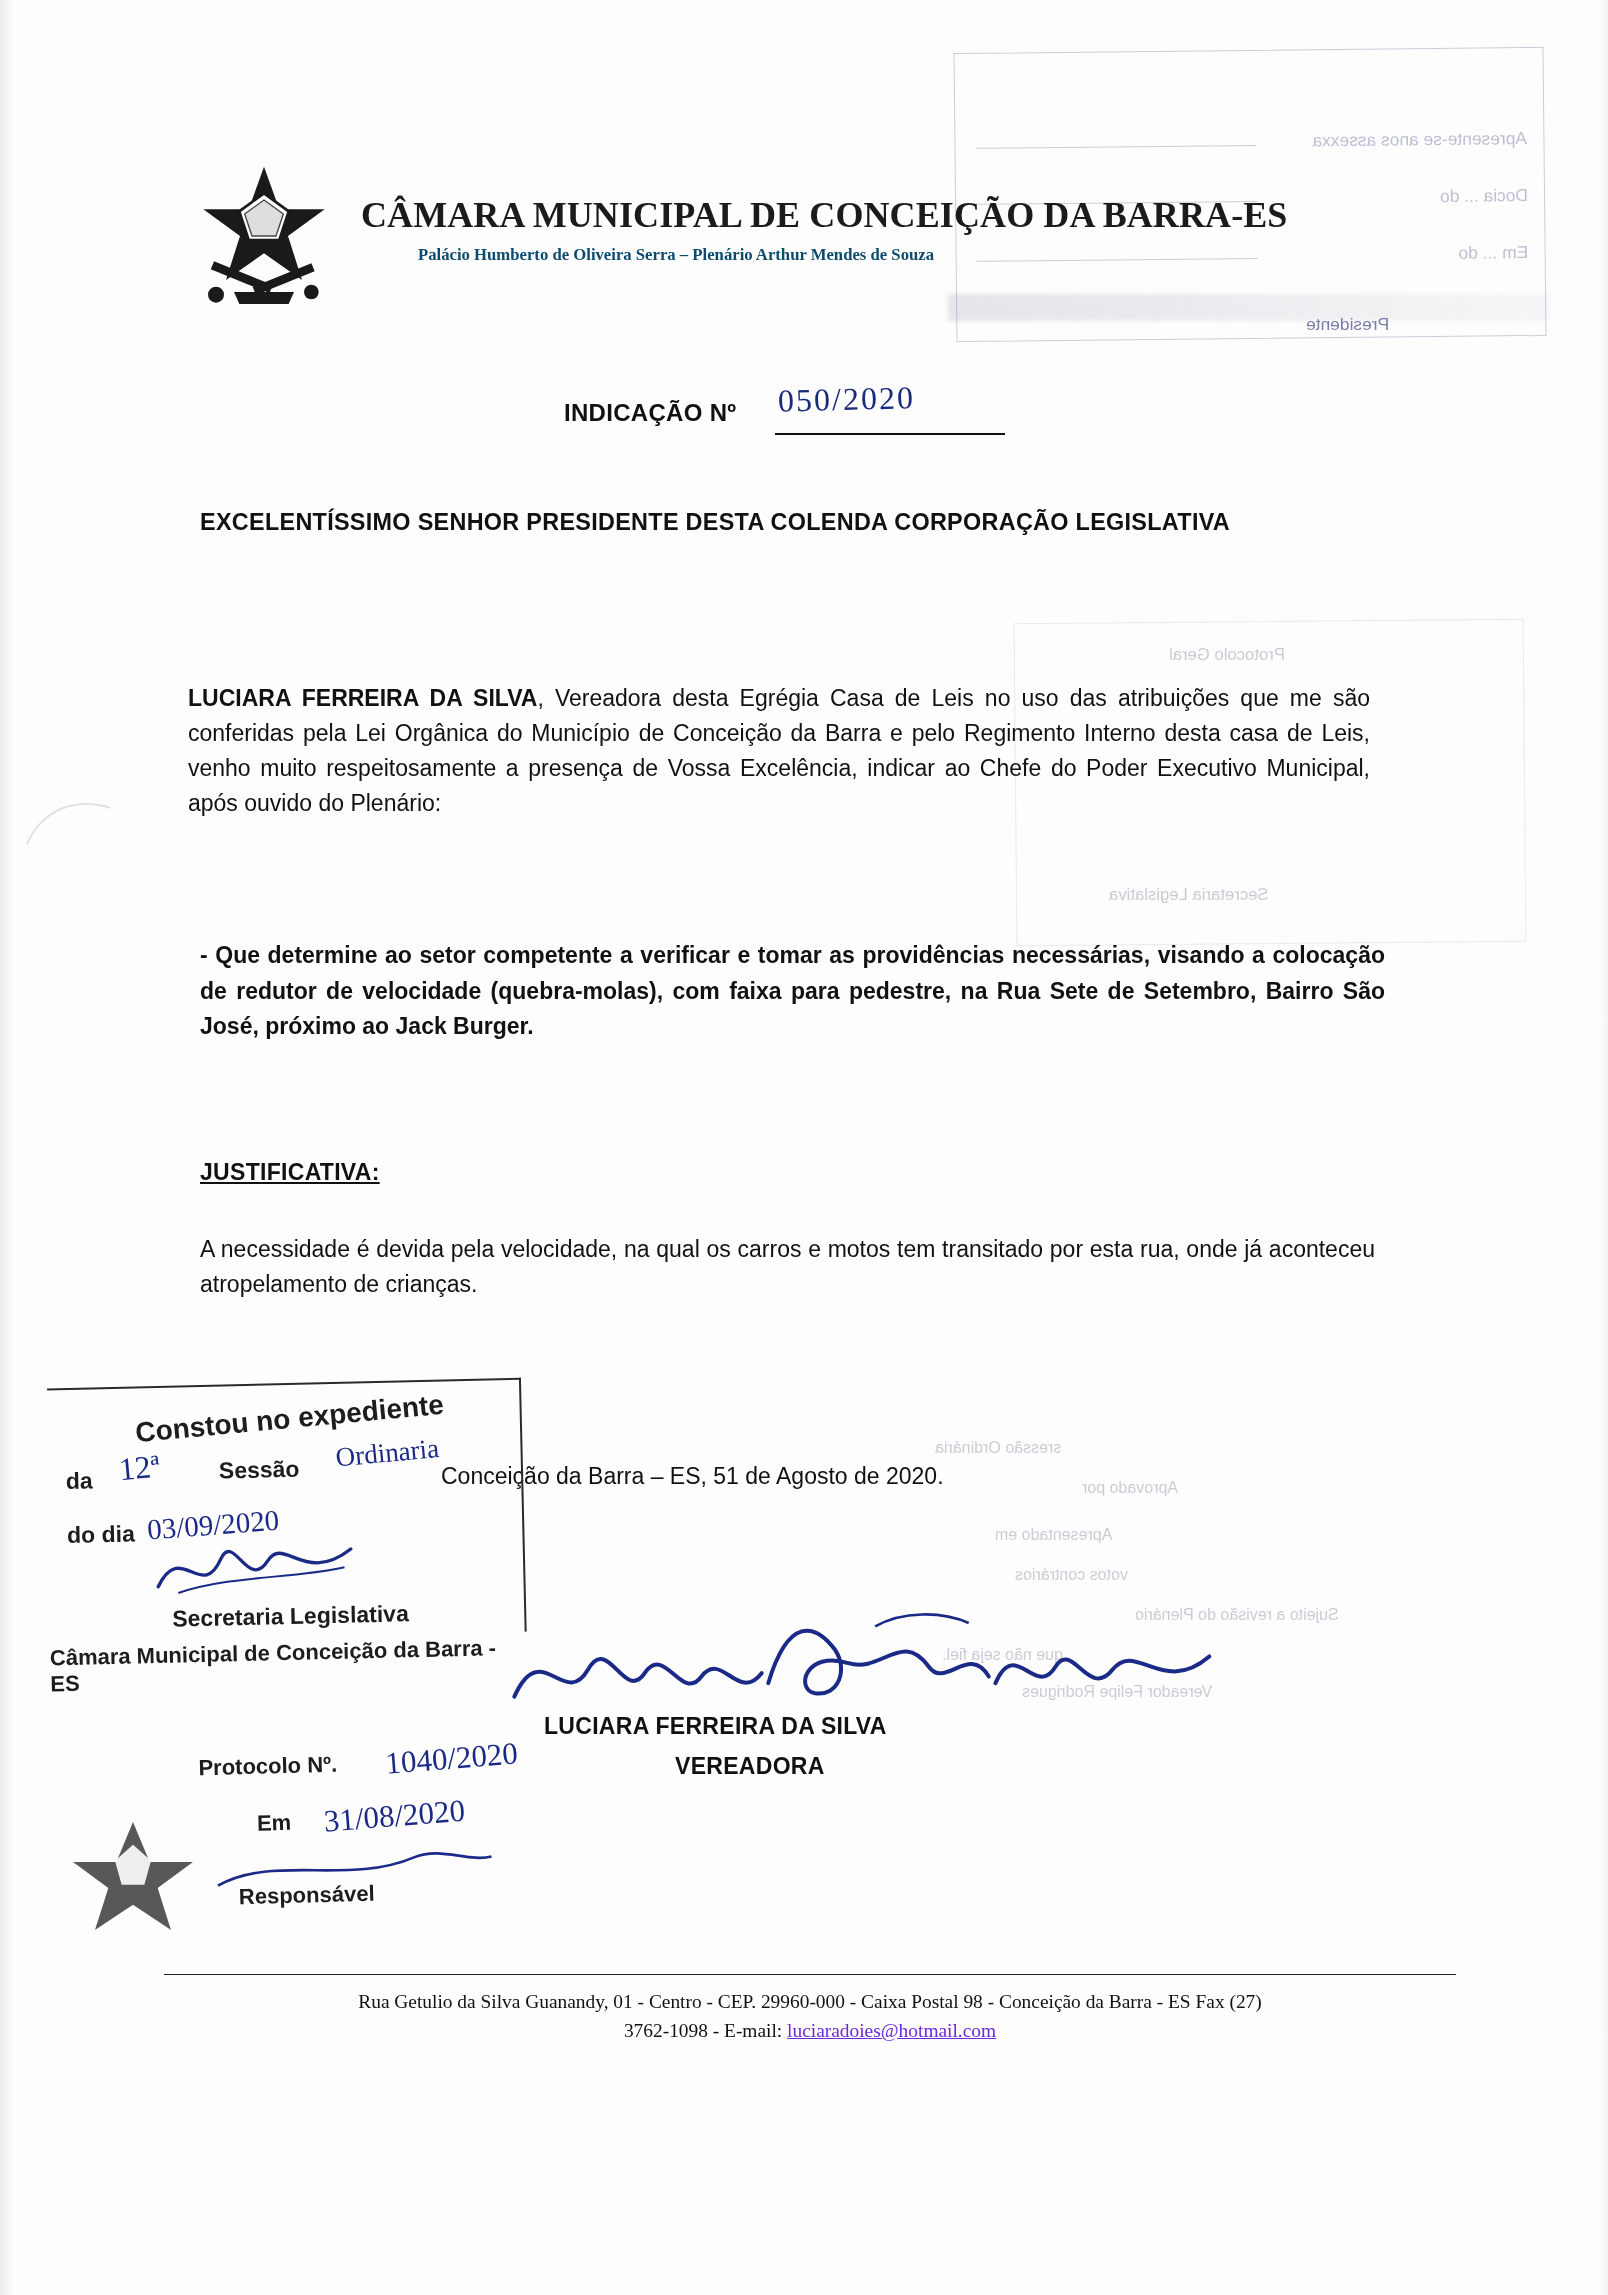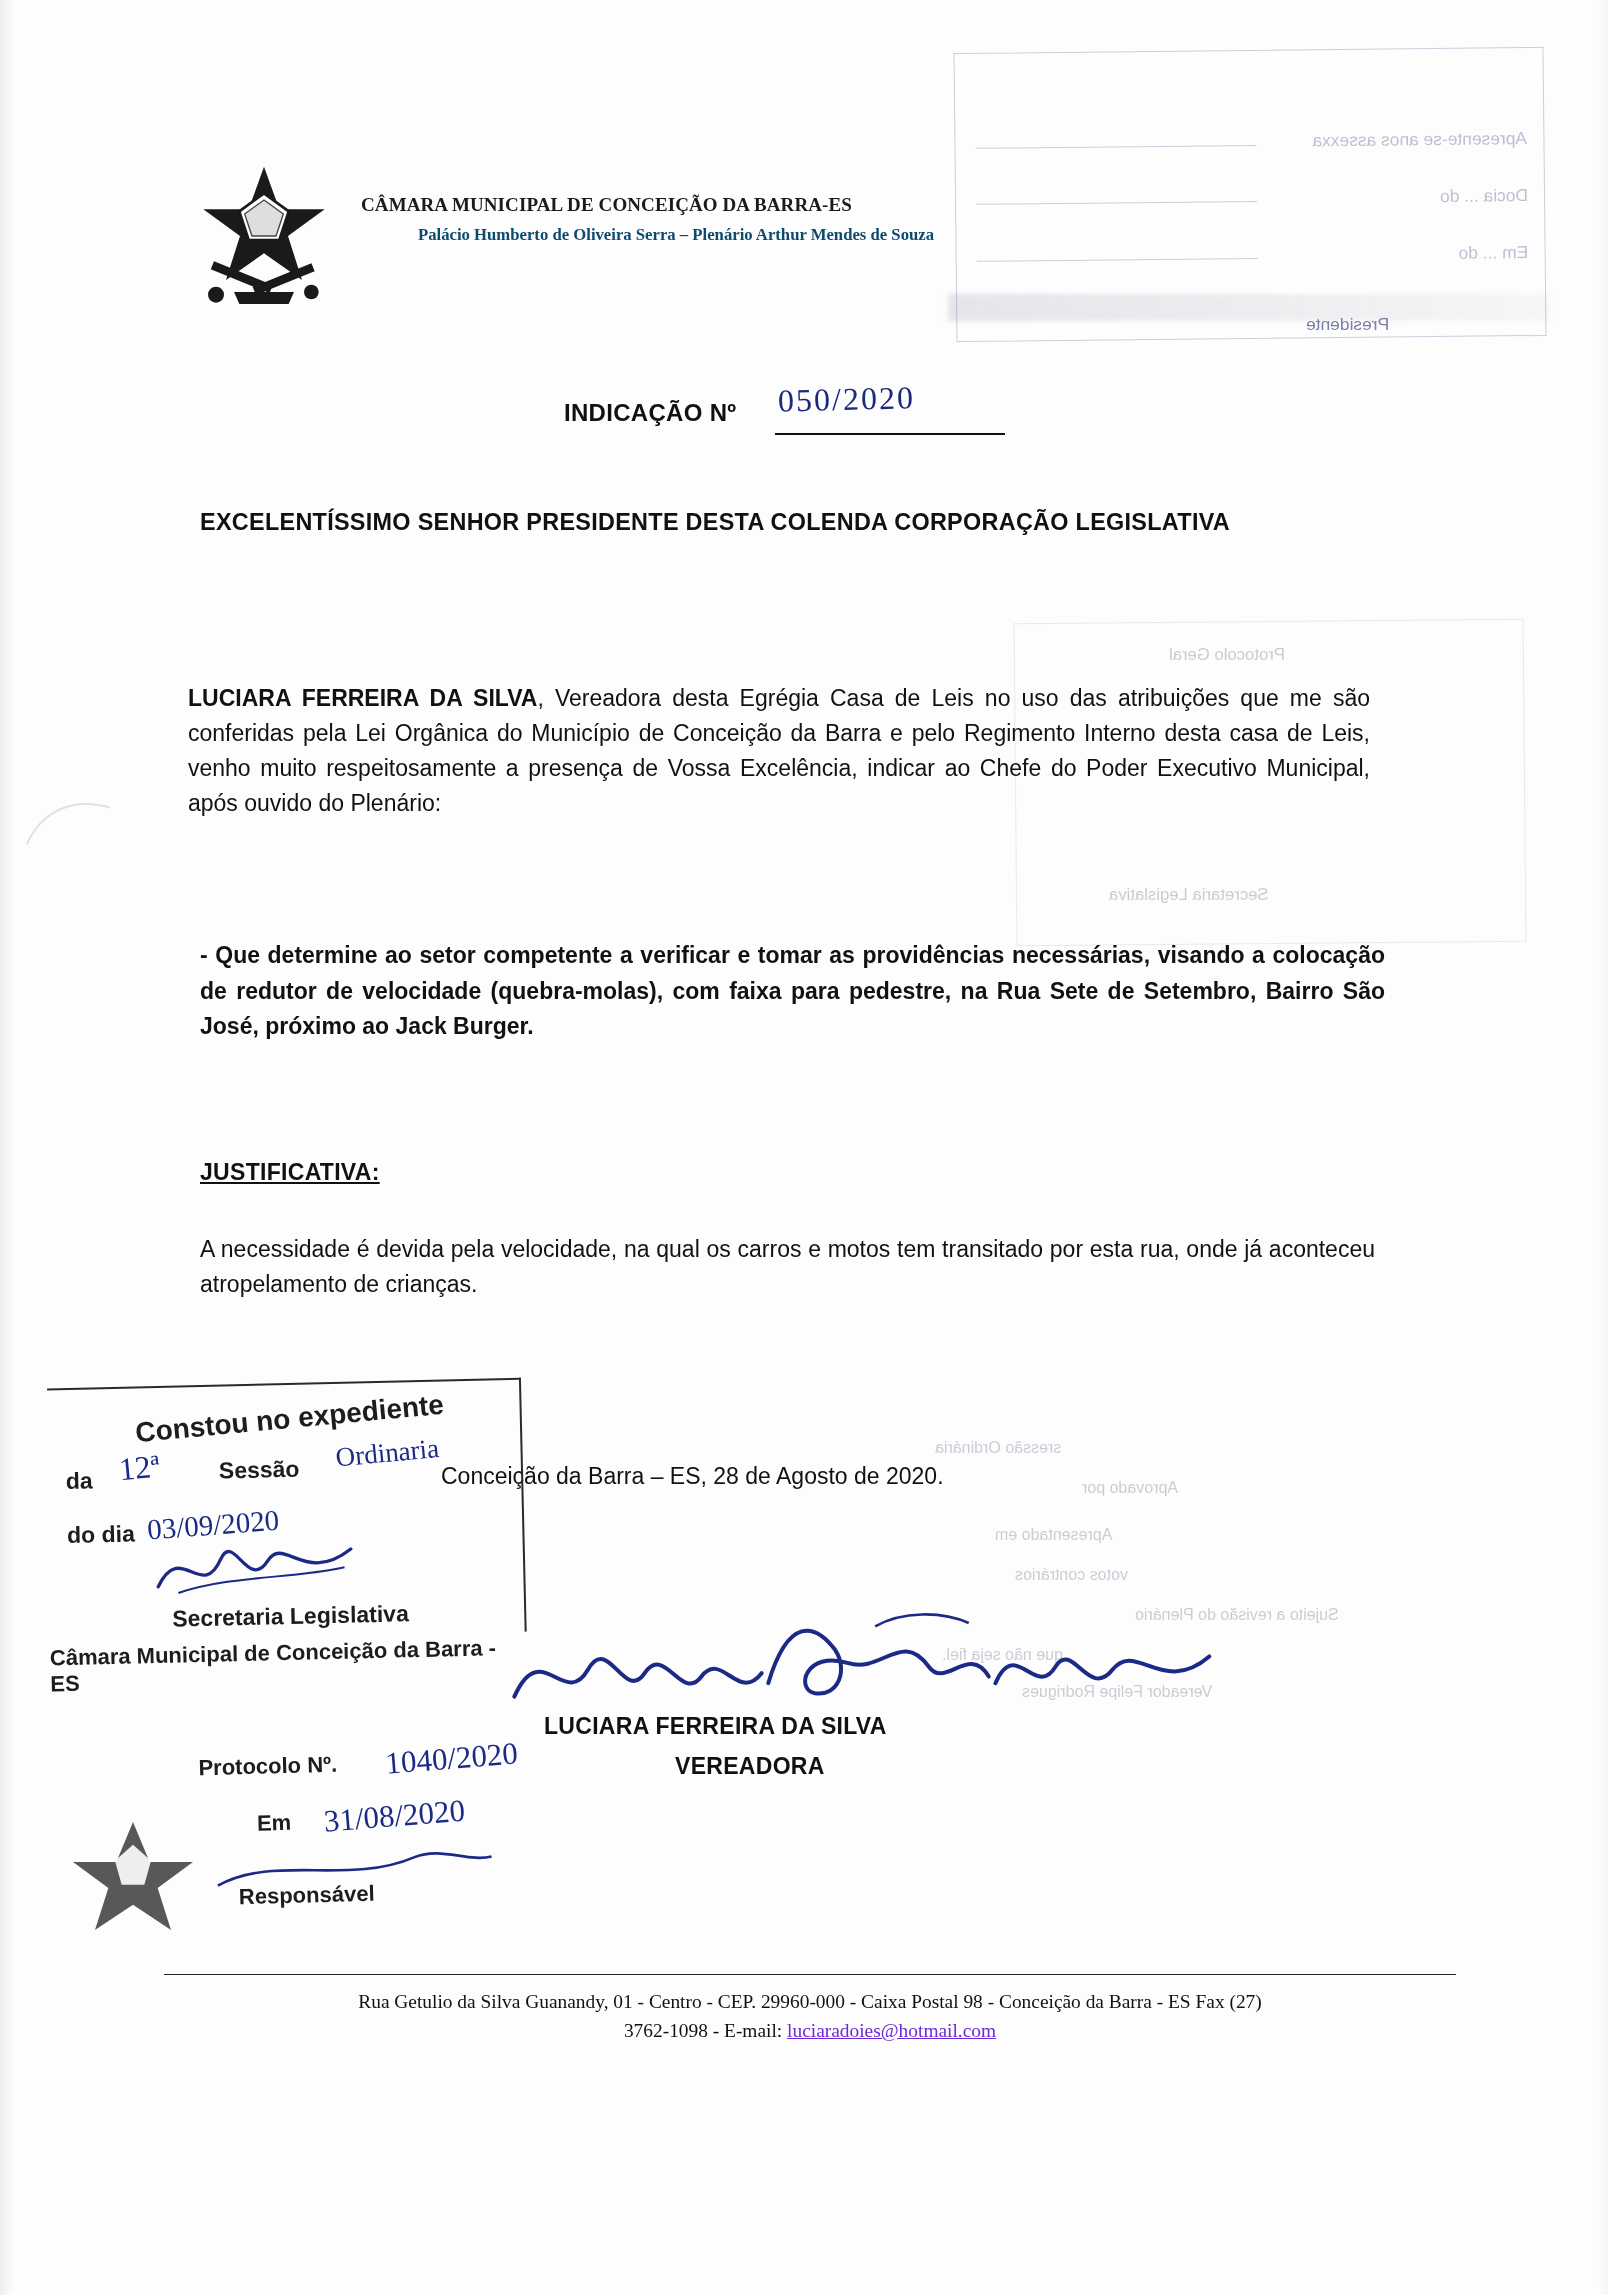--- a/index.html
+++ b/index.html
@@ -54,21 +54,21 @@
   }
   .brasao svg { display:block; }
 
   .header-text {
     margin-left: 27px;
     padding-top: 40px;
   }
   .org-title {
     font-family: "Liberation Serif", serif;
     font-weight: bold;
-    font-size: 19px;
+    font-size: 36px;
     letter-spacing: 0.1px;
     color: #1b1b1b;
     white-space: nowrap;
   }
   .org-sub {
     font-family: "Liberation Serif", serif;
     font-size: 16.7px;
     color: #0c4a6e;
     margin-top: 9.4px;
     margin-left: 57px;
@@ -448,21 +448,21 @@
 
   <div class="para-main">
     <b>LUCIARA FERREIRA DA SILVA</b><span>, Vereadora desta Egrégia Casa de Leis no uso das atribuições que me são conferidas pela Lei Orgânica do Município de Conceição da Barra e pelo Regimento Interno desta casa de Leis, venho muito respeitosamente a presença de Vossa Excelência, indicar ao Chefe do Poder Executivo Municipal, após ouvido do Plenário:</span>
   </div>
 
   <div class="request">- Que determine ao setor competente a verificar e tomar as providências necessárias, visando a colocação de redutor de velocidade (quebra-molas), com faixa para pedestre, na Rua Sete de Setembro, Bairro São José, próximo ao Jack Burger.</div>
 
   <div class="justificativa-title">JUSTIFICATIVA:</div>
   <div class="justificativa-body">A necessidade é devida pela velocidade, na qual os carros e motos tem transitado por esta rua, onde já aconteceu atropelamento de crianças.</div>
 
-  <div class="place-date">Conceição da Barra – ES, 28 de Agosto de 2020.</div>
+  <div class="place-date">Conceição da Barra – ES, 51 de Agosto de 2020.</div>
 
   <div class="ghost g1">sressão Ordinária</div>
   <div class="ghost g2">Aprovado por</div>
   <div class="ghost g3">Apresentado em</div>
   <div class="ghost g4">votos contrários</div>
   <div class="ghost g5">Sujeito a revisão do Plenário</div>
   <div class="ghost g6">que não seja fiel.</div>
   <div class="ghost g7">Vereador Felipe Rodrigues</div>
 
   <div class="stamp-constou">

